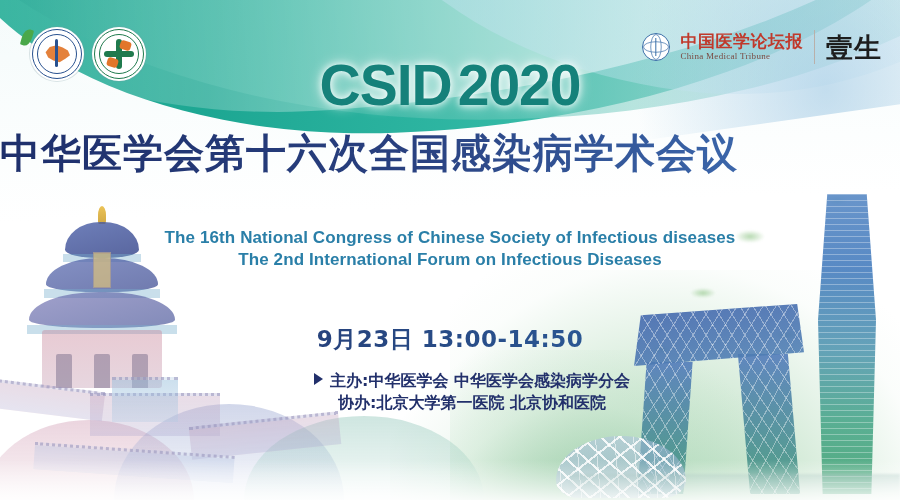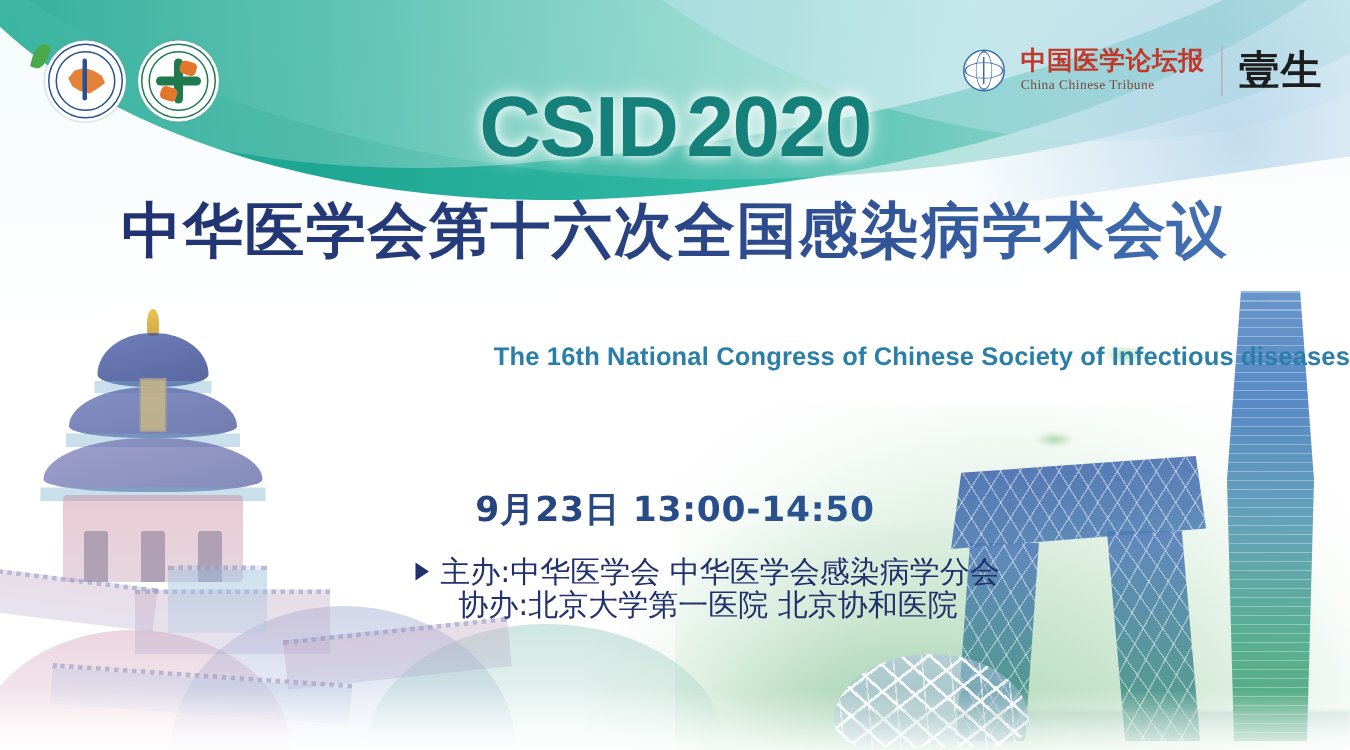--- a/index.html
+++ b/index.html
@@ -318,36 +318,35 @@
     font-size: 57px; font-weight: 700;
     font-family: "Liberation Sans", "DejaVu Sans", sans-serif;
     letter-spacing: -1px;
     color: #15817a;
     text-shadow: 0 0 7px rgba(255,255,255,0.95), 0 0 14px rgba(255,255,255,0.8);
   }
   .csid-logo .yr { margin-left: 6px; }
 
   .title-cn1, .title-cn2 {
     position: absolute; left: 0; right: 0;
-    text-align: center;
     font-family: "DejaVu Sans", "Liberation Sans", sans-serif;
     font-weight: 700;
     color: #23356f;
     background: linear-gradient(100deg, #1e2f6b 0%, #28407f 45%, #3a64a8 80%, #4f7cbd 100%);
     -webkit-background-clip: text;
     background-clip: text;
     -webkit-text-fill-color: transparent;
     text-shadow: none;
   }
   .title-cn1 { top: 126px; font-size: 40px; letter-spacing: 1px; }
   .title-cn2 { top: 175px; font-size: 40px; letter-spacing: 1px; }
 
   .title-en1, .title-en2 {
     position: absolute; left: 0; right: 0;
-    text-align: right;
+    text-align: center;
     font-family: "Liberation Sans", "DejaVu Sans", sans-serif;
     font-weight: 700; font-size: 17px;
     color: #2a7fa8;
     letter-spacing: 0.1px;
   }
   .title-en1 { top: 228px; }
   .title-en2 { top: 250px; }
 
   .session, .sess-time {
     position: absolute; left: 0; right: 0;
@@ -361,21 +360,21 @@
   }
   .session   { top: 291px; font-size: 25px; letter-spacing: 0.5px; }
   .sess-time { top: 324px; font-size: 23px; letter-spacing: 0.5px; }
 
   .org-block {
     position: absolute; left: 0; right: 0; top: 370px;
     text-align: center;
   }
   .org-line {
     font-family: "DejaVu Sans", "Liberation Sans", sans-serif;
-    font-size: 20px; font-weight: 400; color: #22306b;
+    font-size: 16px; font-weight: 700; color: #22306b;
     line-height: 22px; white-space: nowrap; margin-left: 44px;
   }
   .bullet {
     display: inline-block;
     width: 0; height: 0; margin-right: 7px;
     border-left: 9px solid #22306b;
     border-top: 6px solid transparent;
     border-bottom: 6px solid transparent;
     vertical-align: 1px;
   }
@@ -468,35 +467,36 @@
       </div>
     </div>
   </div>
 
   <div class="logo-right">
     <div class="globe">
         <i></i>
       </div>
     <div class="cmt-text">
       <div class="cmt-cn">中国医学论坛报</div>
-      <div class="cmt-en">China Chinese Tribune</div>
+      <div class="cmt-en">China Medical Tribune</div>
     </div>
     <div class="logo-div"></div>
     <div class="yisheng">壹生</div>
   </div>
   <div class="leaf" style="position:absolute;right:44px;top:29px;"></div>
 
   <div class="content">
     <div class="csid-logo">
       <span>CSID</span><span class="yr">2020</span>
     </div>
 
     <div class="title-cn1">中华医学会第十六次全国感染病学术会议</div>
 
     <div class="title-en1">The 16th National Congress of Chinese Society of Infectious diseases</div>
+    <div class="title-en2">The 2nd International Forum on Infectious Diseases</div>
 
     <div class="sess-time">9月23日 13:00-14:50</div>
 
     <div class="org-block">
       <div class="org-line">
         <span class="bullet"></span><span>主办:中华医学会  中华医学会感染病学分会</span>
       </div>
       <div class="org-line">
         <span>协办:北京大学第一医院   北京协和医院</span>
       </div>

